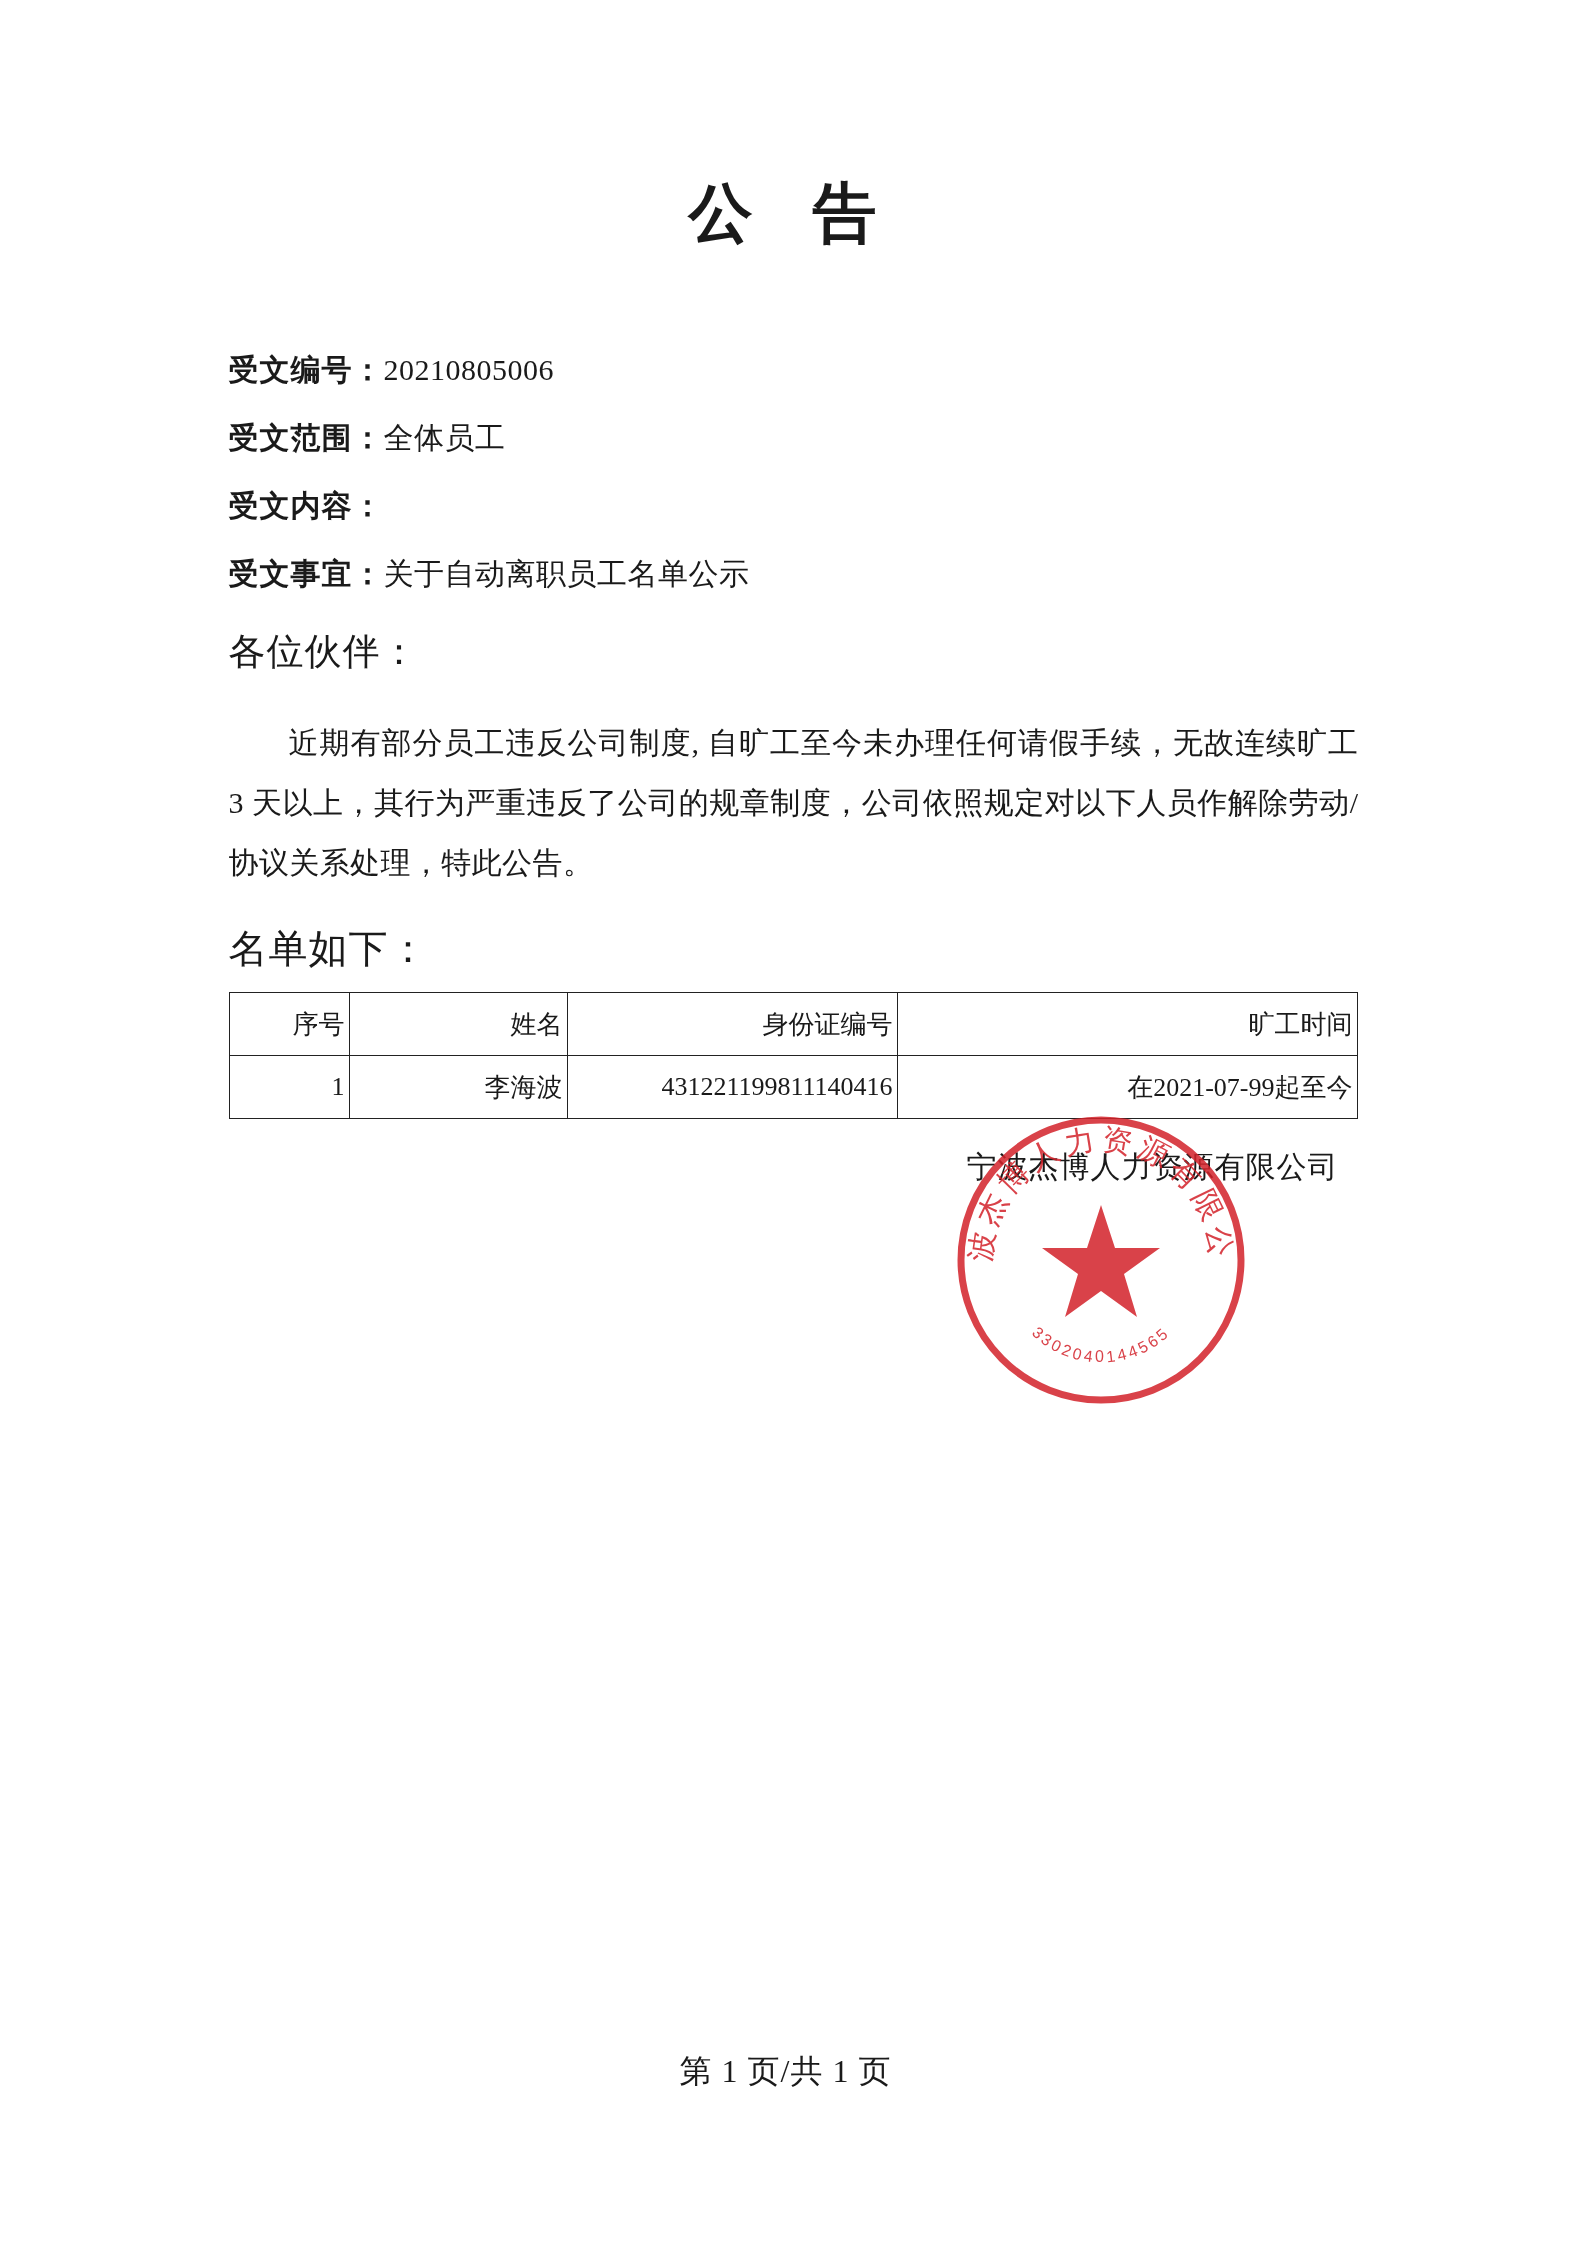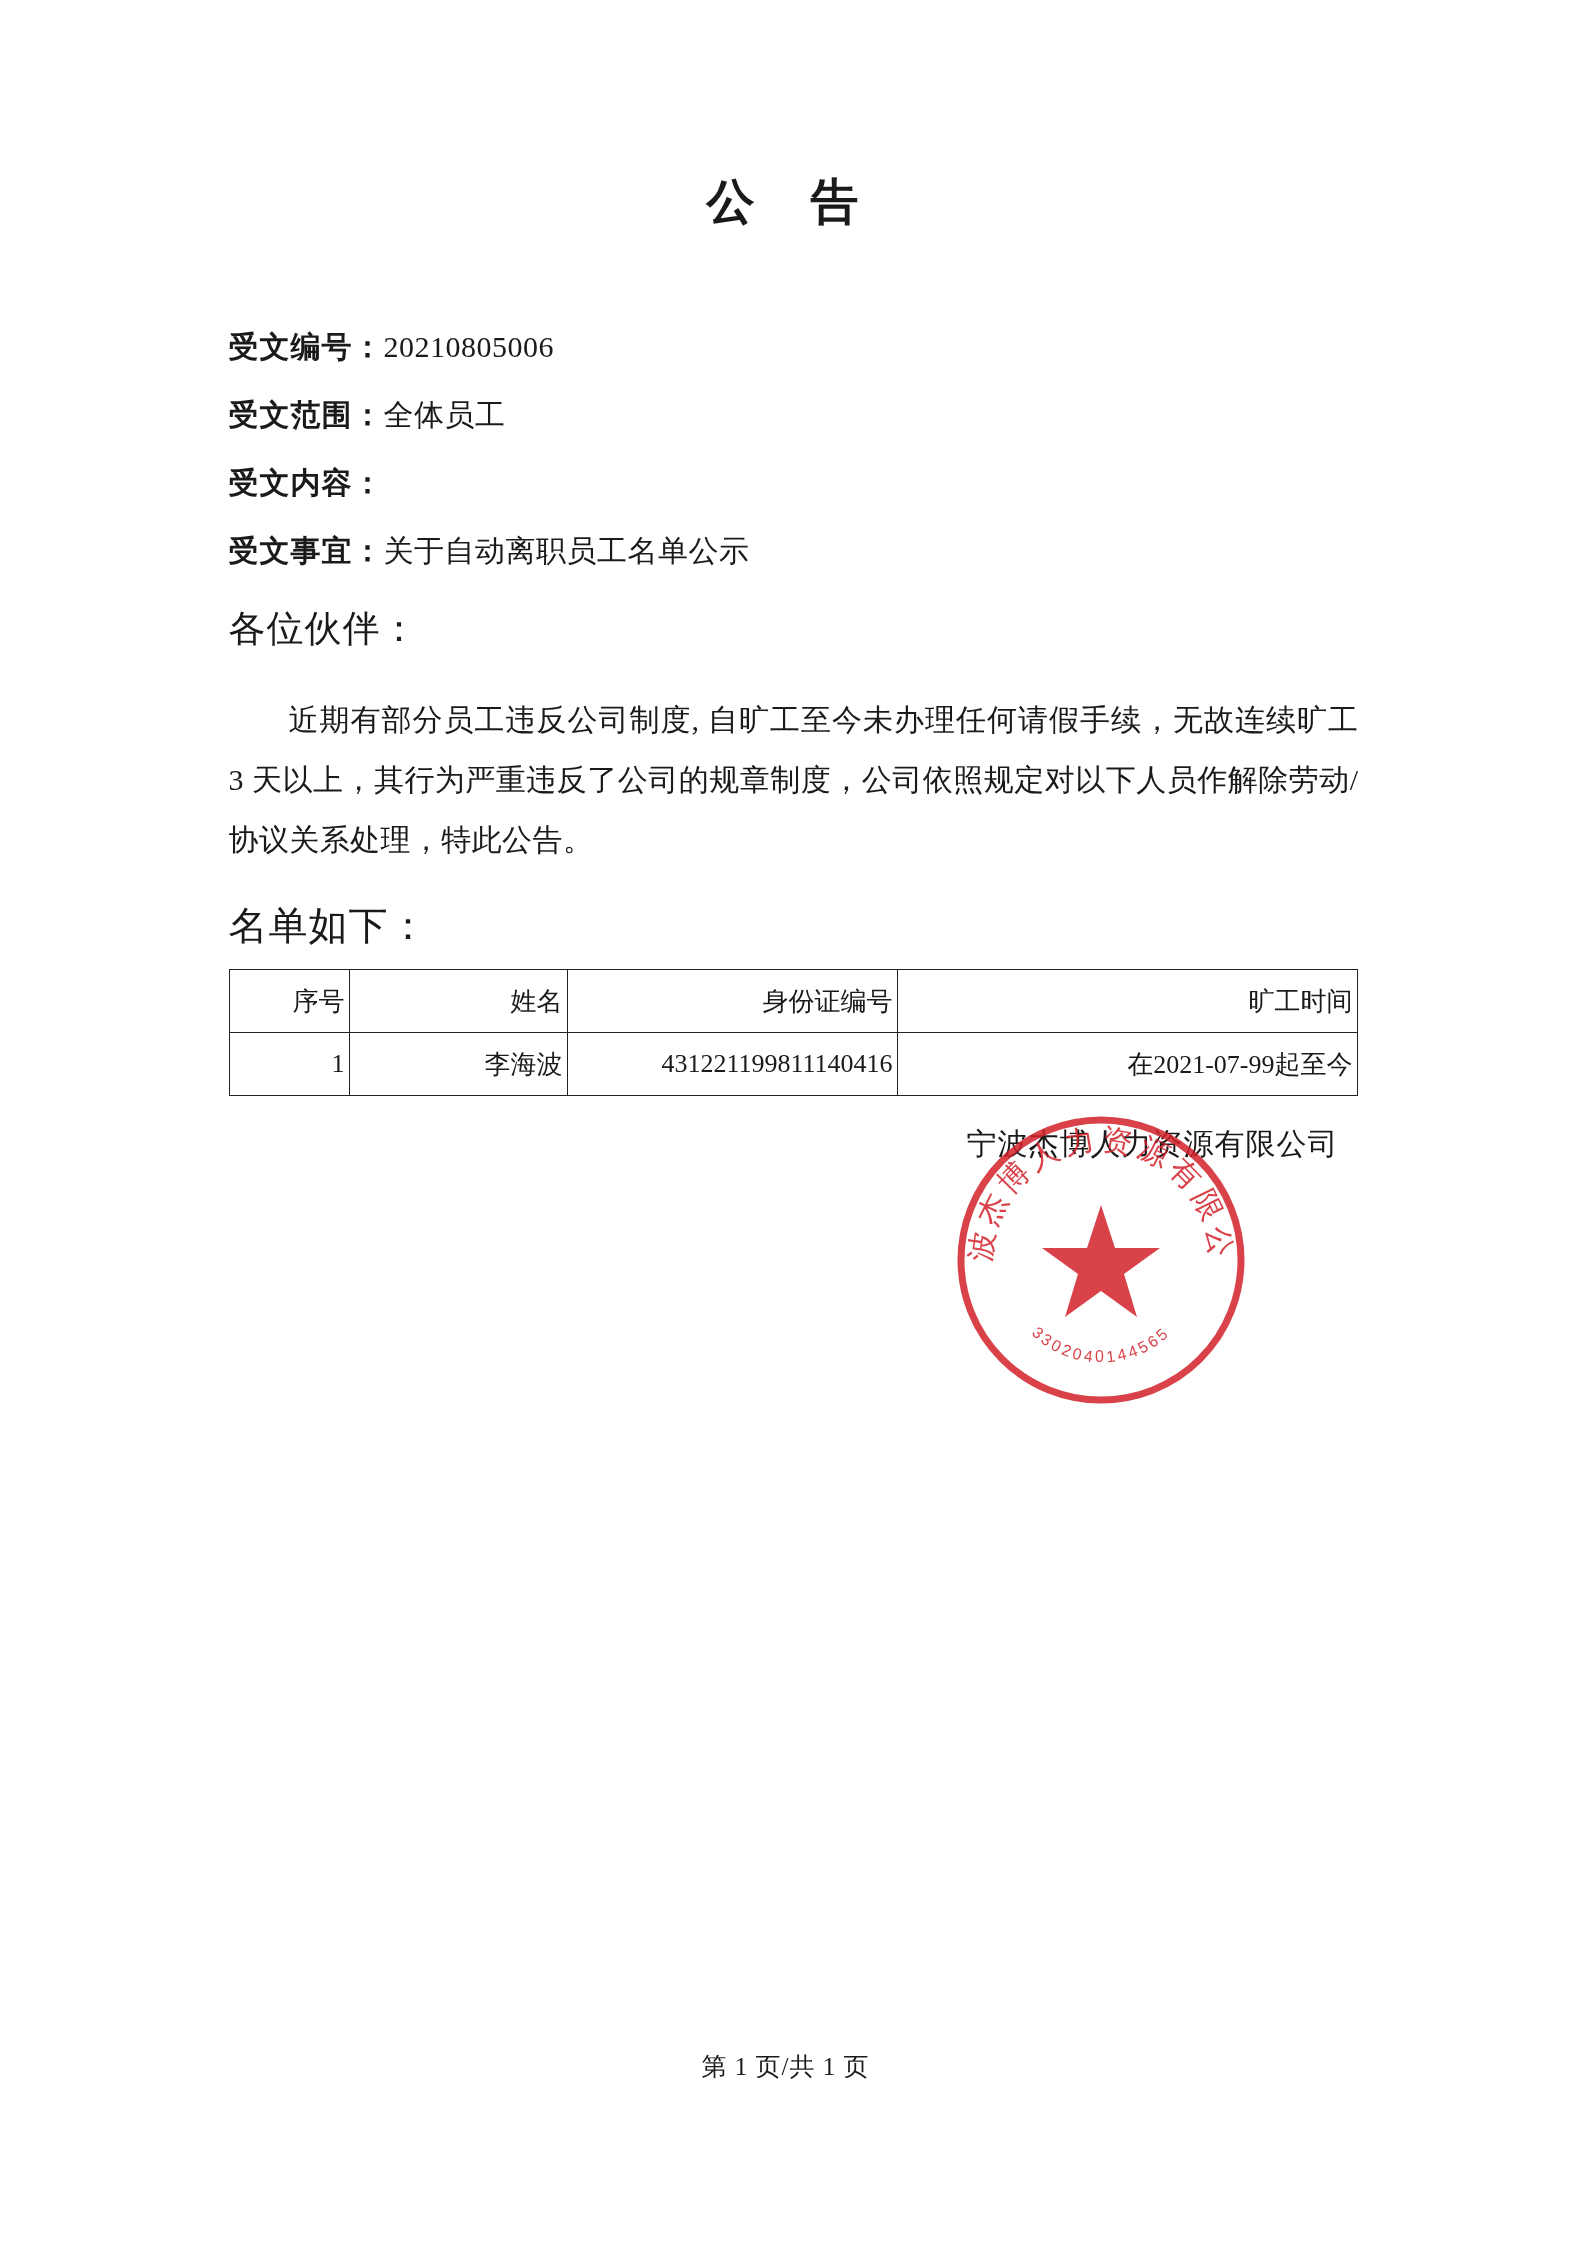--- a/index.html
+++ b/index.html
@@ -15,21 +15,21 @@
     color: #1a1a1a;
     overflow: hidden;
   }
   .page {
     position: absolute;
     inset: 0;
     padding: 0;
   }
   .doc-title {
     text-align: center;
-    font-size: 48px;
+    font-size: 64px;
     font-weight: bold;
     letter-spacing: 22px;
     margin-top: 170px;
     margin-bottom: 0;
     font-family: "Liberation Serif", "DejaVu Serif", serif;
   }
   .body-area {
     margin: 0 auto;
     width: 1130px;
     padding-top: 98px;
@@ -122,21 +122,21 @@
     pointer-events: none;
   }
   .stamp svg { display: block; }
 
   .footer {
     position: absolute;
     left: 0;
     right: 16px;
     top: 2050px;
     text-align: center;
-    font-size: 25px;
+    font-size: 32px;
     letter-spacing: 1px;
   }
 </style>
 </head>
 <body>
 
 <div class="page">
 
   <div class="doc-title">公  告</div>
 

